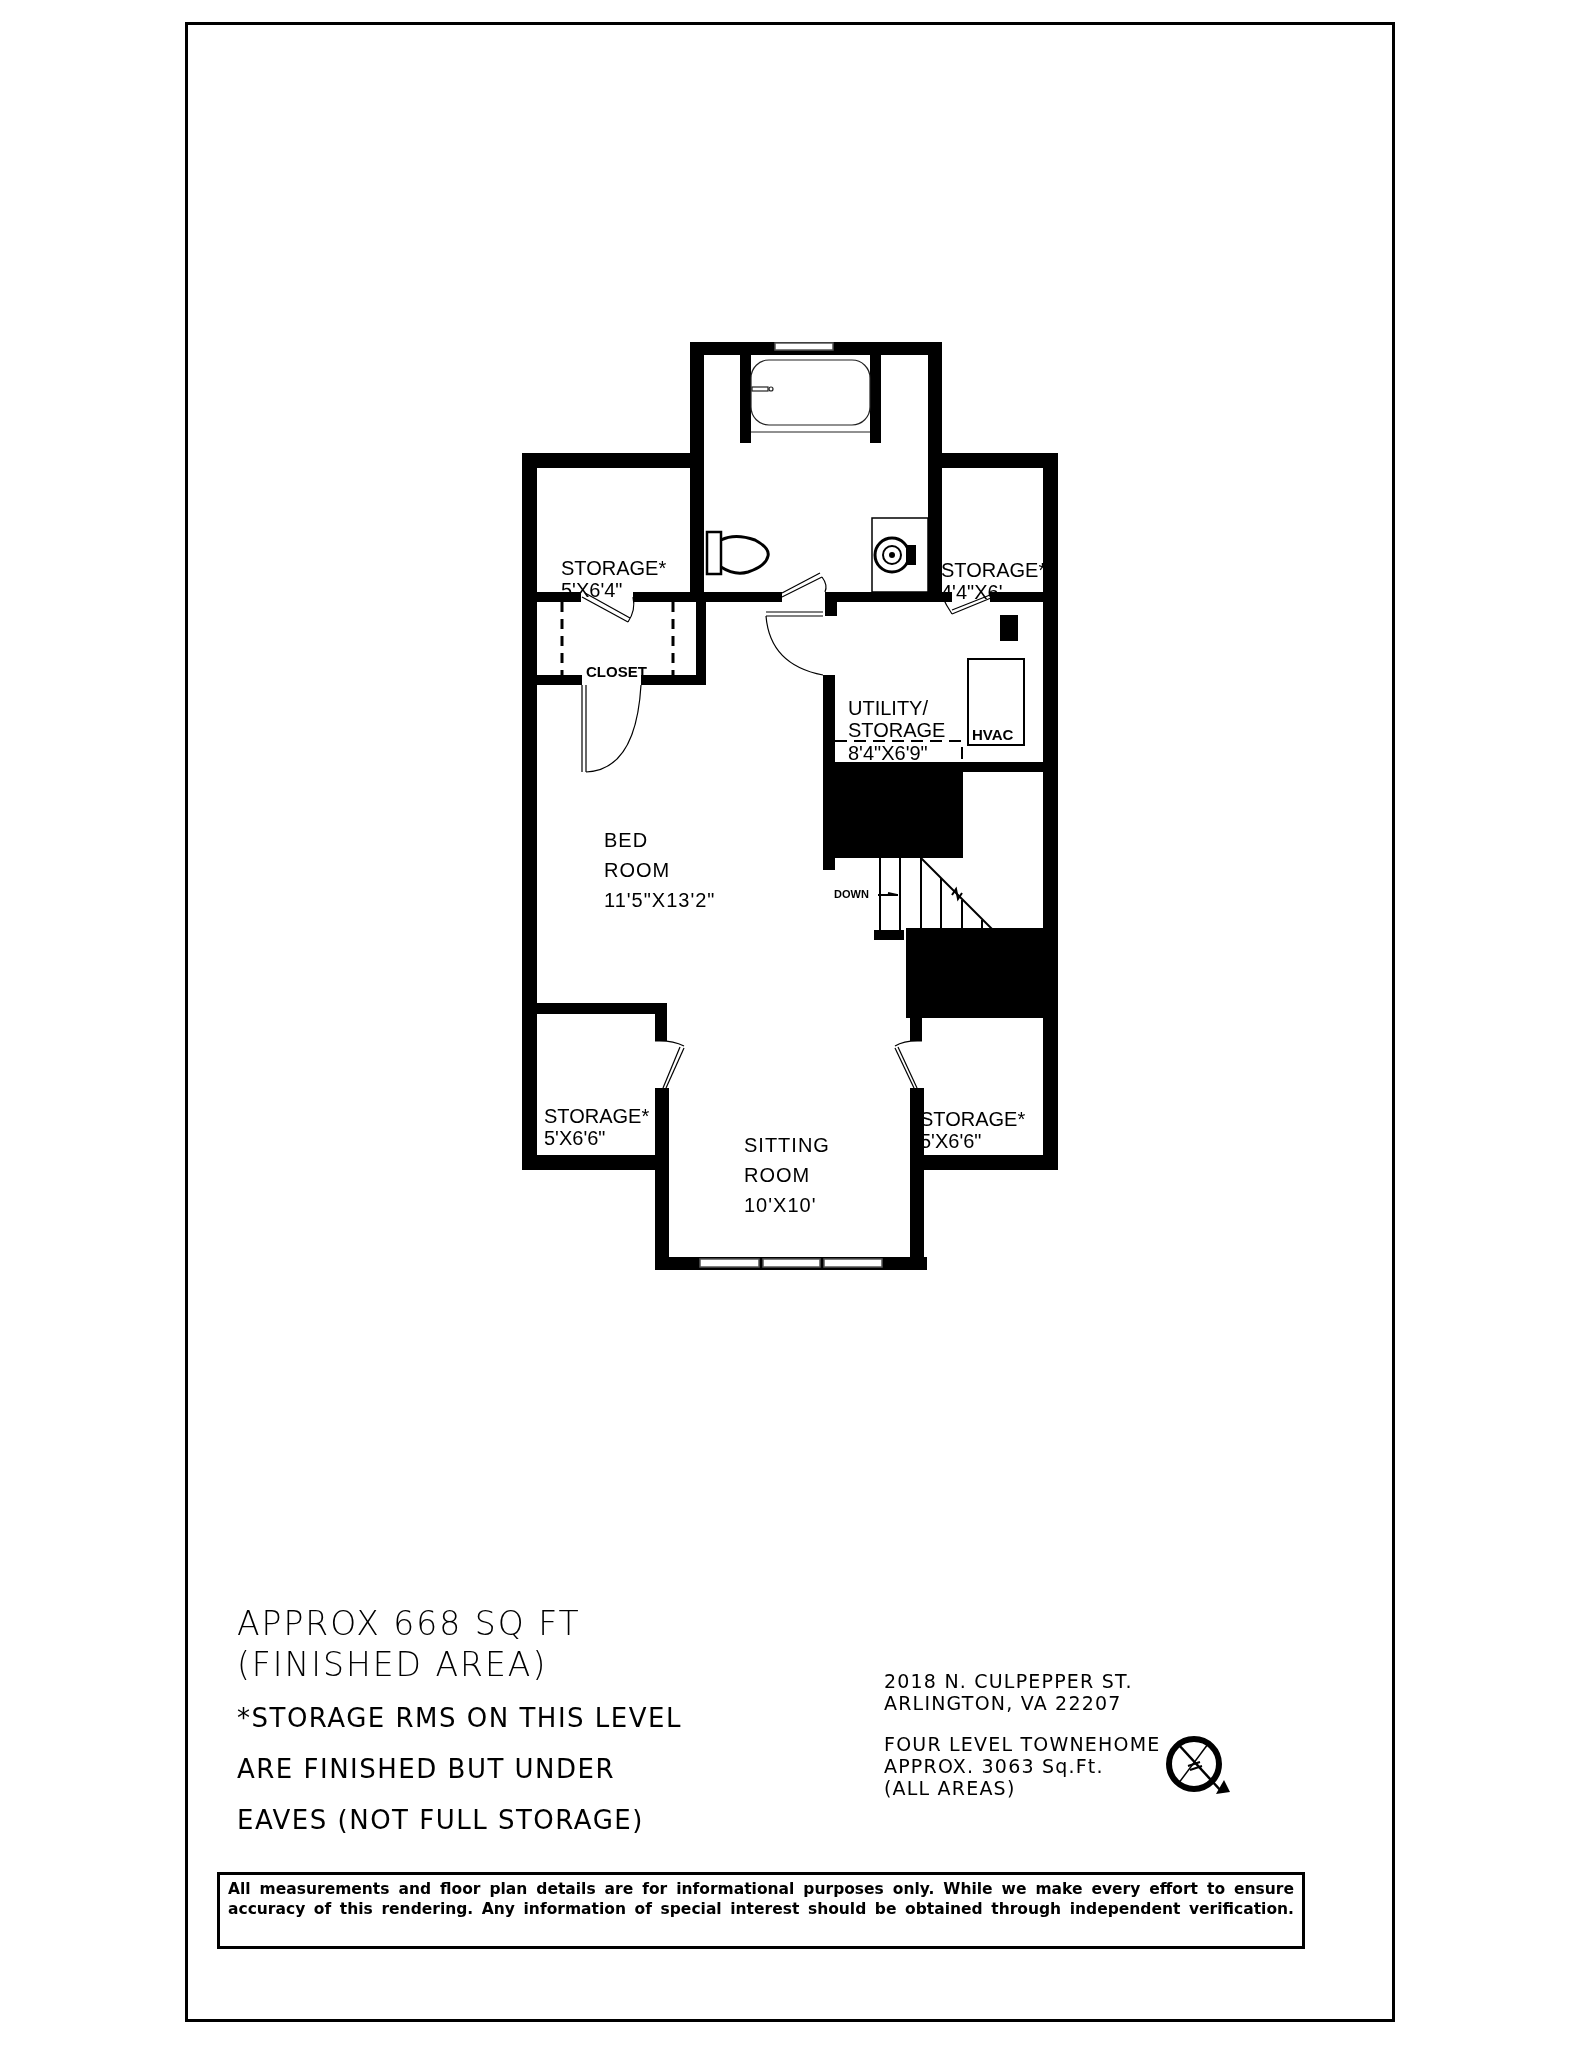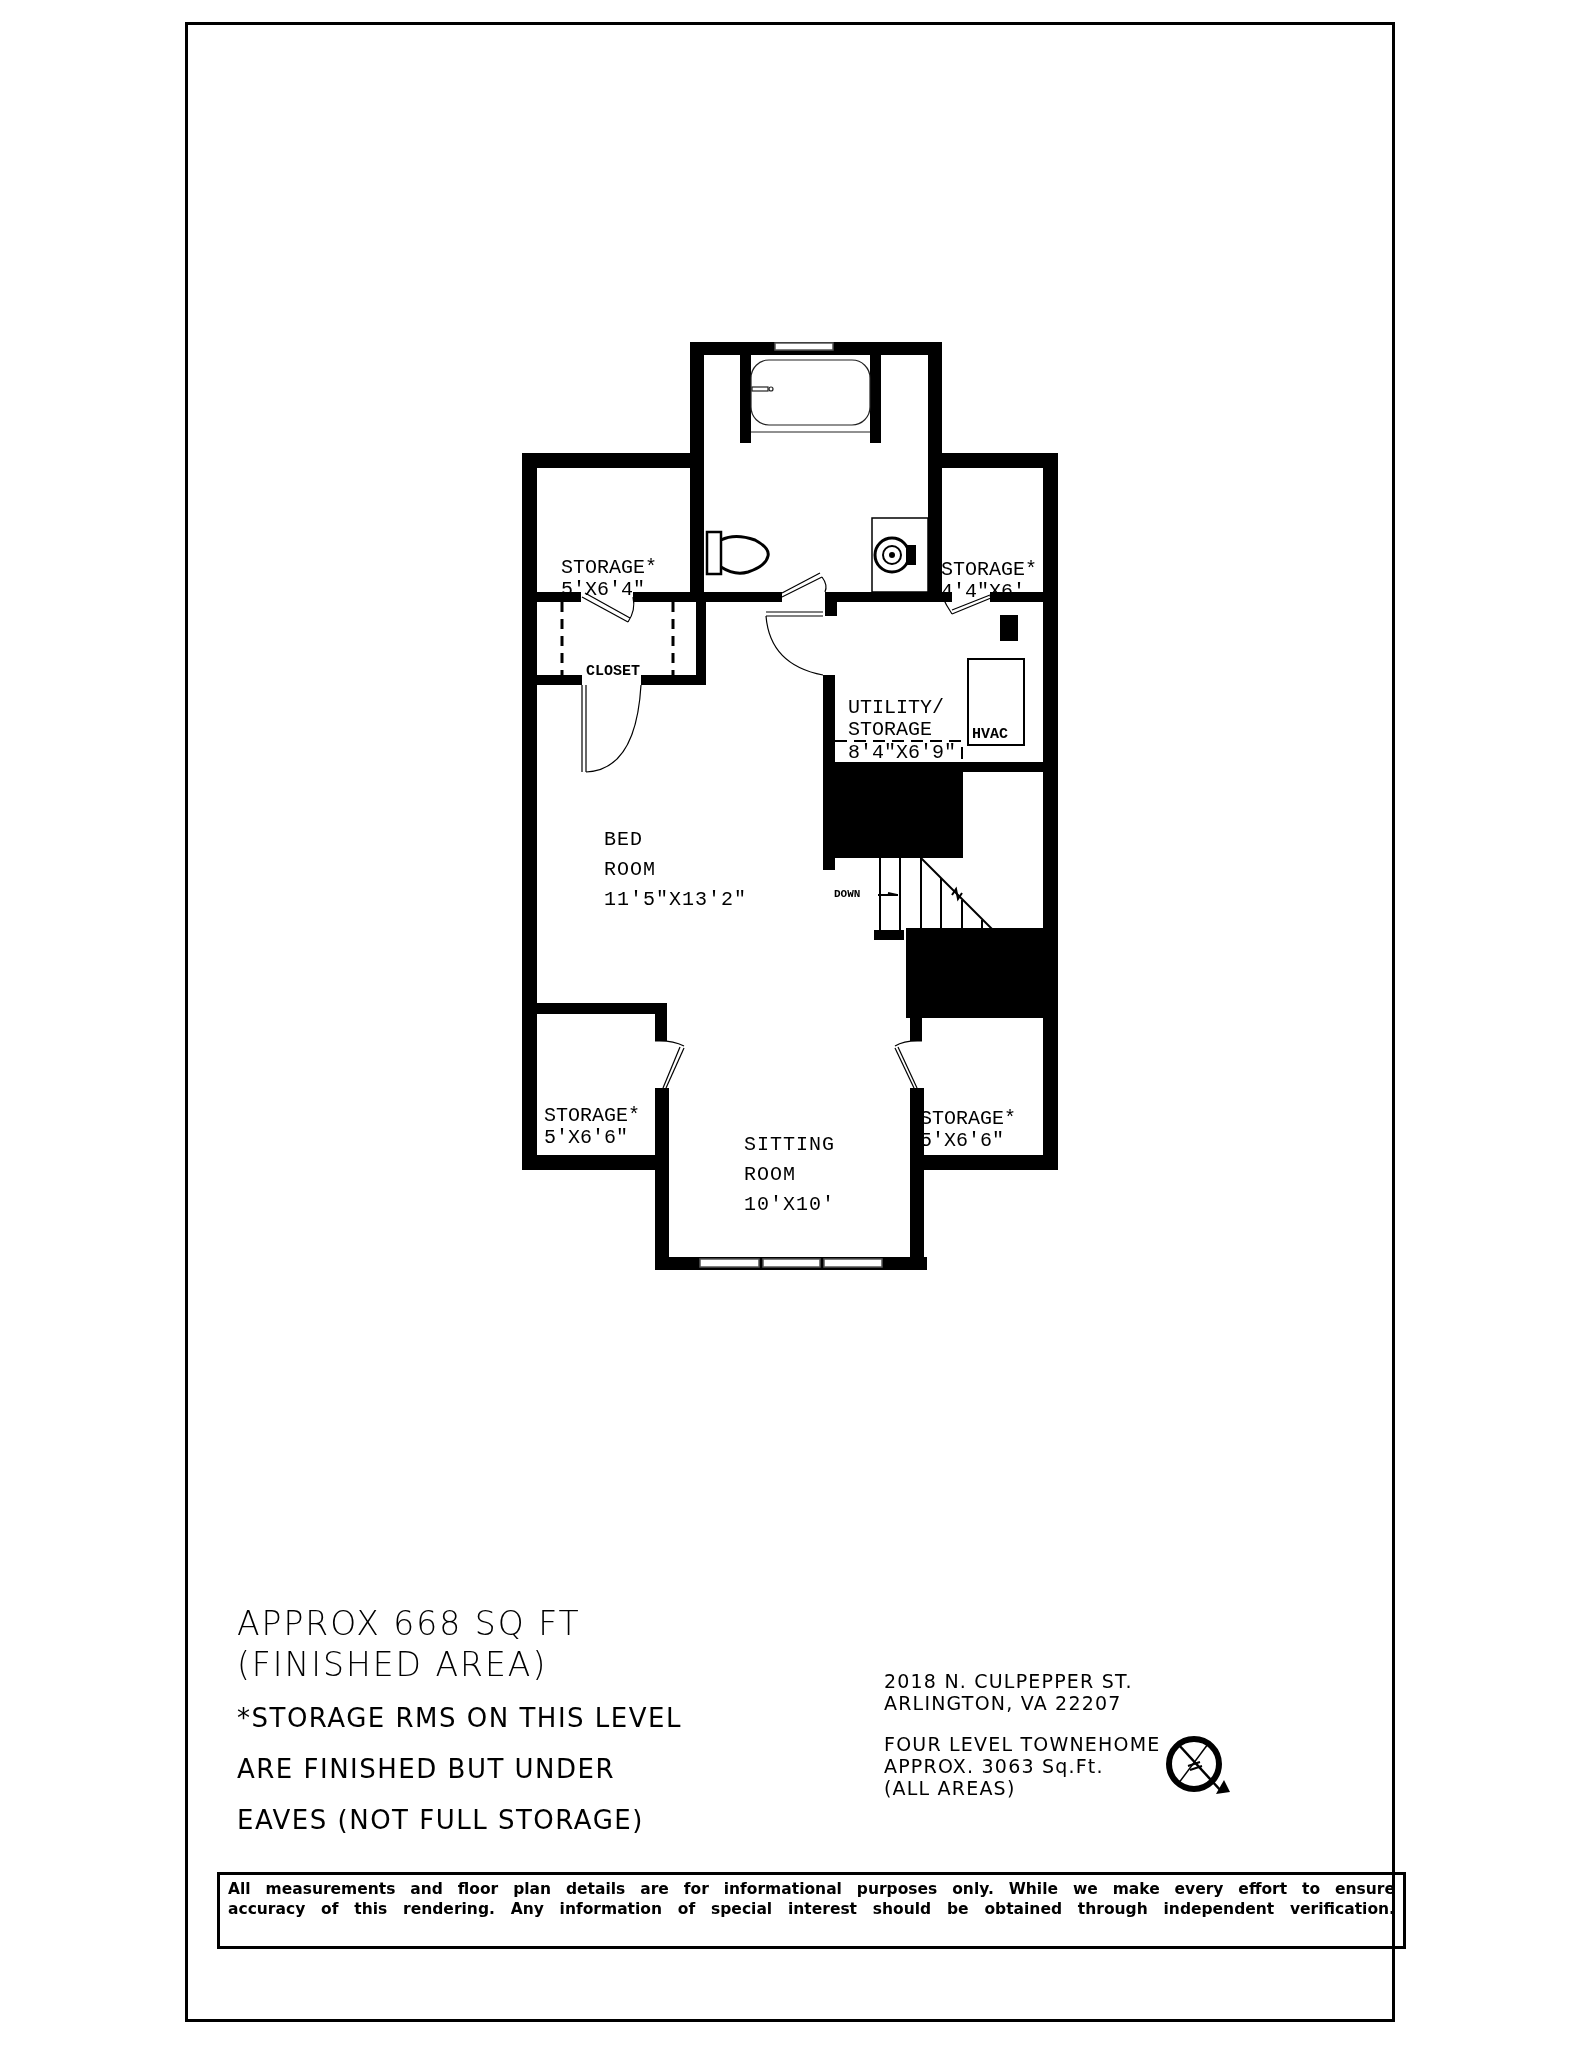--- a/index.html
+++ b/index.html
@@ -1,29 +1,29 @@
 <!DOCTYPE html>
 <html><head>
 <meta charset="utf-8">
 <style>
   html, body { margin:0; padding:0; background:#ffffff; }
   body { width:1583px; height:2048px; position:relative; overflow:hidden; font-family:"Liberation Sans", sans-serif; color:#000; }
   .page-border { position:absolute; left:185px; top:22px; width:1210px; height:2000px; border:3px solid #000; box-sizing:border-box; }
   svg.plan { position:absolute; left:0; top:0; }
-  .room-label { position:absolute; font-family:Liberation Mono, monospace; line-height:1.12; white-space:pre; }
+  .room-label { position:absolute; font-family:Liberation Sans, sans-serif; line-height:1.12; white-space:pre; }
   .lbl-sm { font-size:20px; }
   .lbl-lg { font-size:20px; letter-spacing:1px; }
   .lbl-xs { font-size:15px; font-weight:bold; }
   .lbl-xxs { font-size:11px; font-weight:bold; }
   .level-info { position:absolute; left:237px; top:1603px; font-family:"DejaVu Sans", sans-serif; }
   .level-info .big { font-size:33px; letter-spacing:2px; line-height:41px; white-space:nowrap; font-weight:300; }
   .level-info .small { font-size:26px; letter-spacing:1.5px; line-height:35px; white-space:nowrap;margin-top:16px; }
   .address { position:absolute; left:884px; top:1670px; font-family:"DejaVu Sans", sans-serif; font-size:19px; letter-spacing:1.2px; line-height:22px; white-space:nowrap; }
   .address .gap { height:19px; }
-  .disclaimer { position:absolute; left:217px; top:1872px; width:1189px; height:77px; border:3px solid #000; box-sizing:border-box; padding:4px 8px; font-family:"DejaVu Sans", sans-serif; font-weight:bold; font-size:15.5px; line-height:20px; text-align:justify; text-align-last:justify; }
+  .disclaimer { position:absolute; left:217px; top:1872px; width:1088px; height:77px; border:3px solid #000; box-sizing:border-box; padding:4px 8px; font-family:"DejaVu Sans", sans-serif; font-weight:bold; font-size:15.5px; line-height:20px; text-align:justify; text-align-last:justify; }
   .disclaimer span { display:block; text-align:justify; text-align-last:justify; }
 </style>
 </head>
 <body>
 
 <div class="page-border"></div>
 
 <svg class="plan" width="1583" height="2048" viewBox="0 0 1583 2048">
   <g fill="#000">
 

